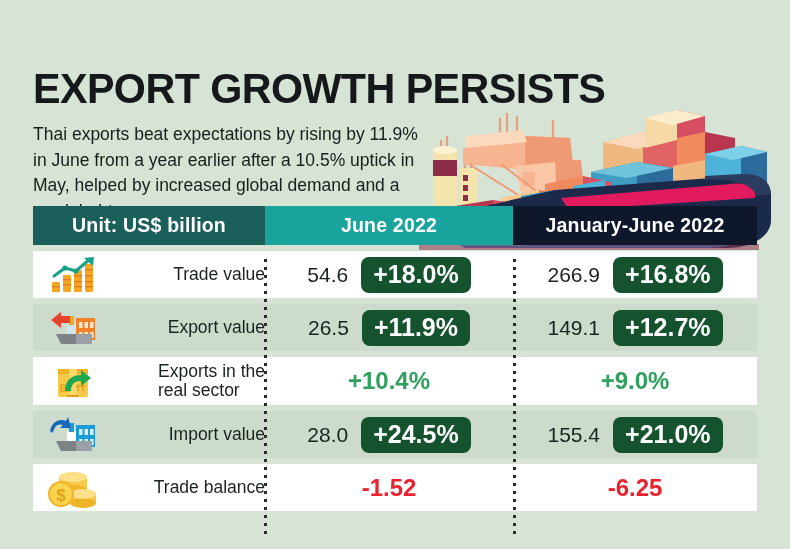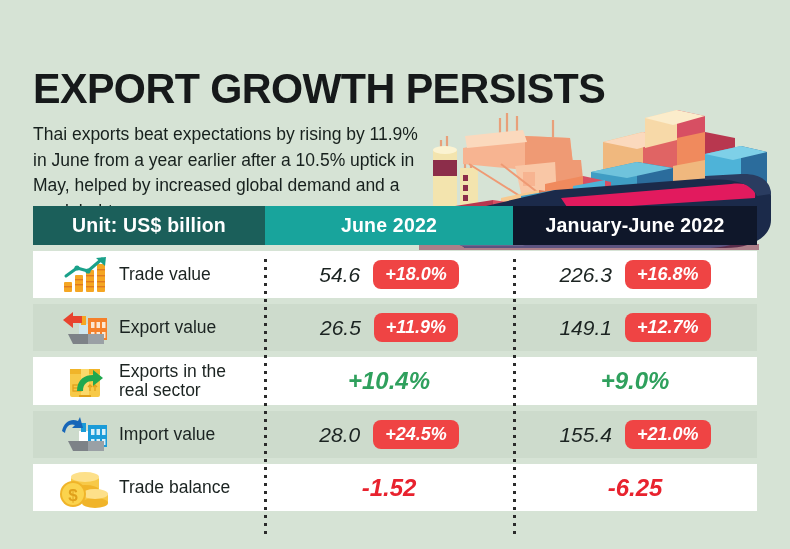--- a/index.html
+++ b/index.html
@@ -106,21 +106,22 @@
   }
   .row.white { background: #ffffff; }
   .row.shade { background: #cddbcc; }
   .row.tall { height: 48px; }
 
   .cell-label {
     width: 232px;
     display: flex;
     align-items: center;
     height: 100%;
-    padding-left: 24px;
+    padding-left: 12px;
+    justify-content: space-between;
   }
   .icon-box {
     width: 56px;
     height: 44px;
     flex: 0 0 56px;
     display: flex;
     align-items: center;
     justify-content: center;
     position: relative;
   }
@@ -131,35 +132,34 @@
     padding-left: 6px;
     font-family: "Liberation Sans", sans-serif;
   }
 
   .cell-data {
     display: flex;
     align-items: center;
     justify-content: center;
     height: 100%;
     gap: 13px;
-    font-style: italic;
   }
   .cell-june { width: 248px; }
   .cell-jan { flex: 1; }
 
   .val {
     font-size: 21px;
     color: #1b2321;
     font-family: "Liberation Sans", sans-serif;
   }
 
   .badge {
-    background: #ef4444;
+    background: #14532d;
     color: #ffffff;
-    font-size: 18px;
+    font-size: 25px;
     font-weight: bold;
     border-radius: 8px;
     padding: 5px 12px 6px 12px;
     line-height: 1;
     white-space: nowrap;
   }
 
   .pct-green {
     font-size: 24px;
     font-weight: bold;
@@ -311,21 +311,21 @@
           <circle cx="26" cy="15" r="2.6" fill="#1aa18a"></circle>
         </svg>
       </div>
       <div class="label-text">Trade value</div>
     </div>
     <div class="cell-data cell-june">
       <span class="val">54.6</span>
       <span class="badge">+18.0%</span>
     </div>
     <div class="cell-data cell-jan">
-      <span class="val">226.3</span>
+      <span class="val">266.9</span>
       <span class="badge">+16.8%</span>
     </div>
   </div>
 
   <div class="row shade">
     <div class="cell-label">
       <div class="icon-box">
         <svg width="50" height="40" viewBox="0 0 50 40">
           <rect x="28" y="10" width="19" height="22" fill="#f5802a"></rect>
           <g fill="#fbe7d2">

